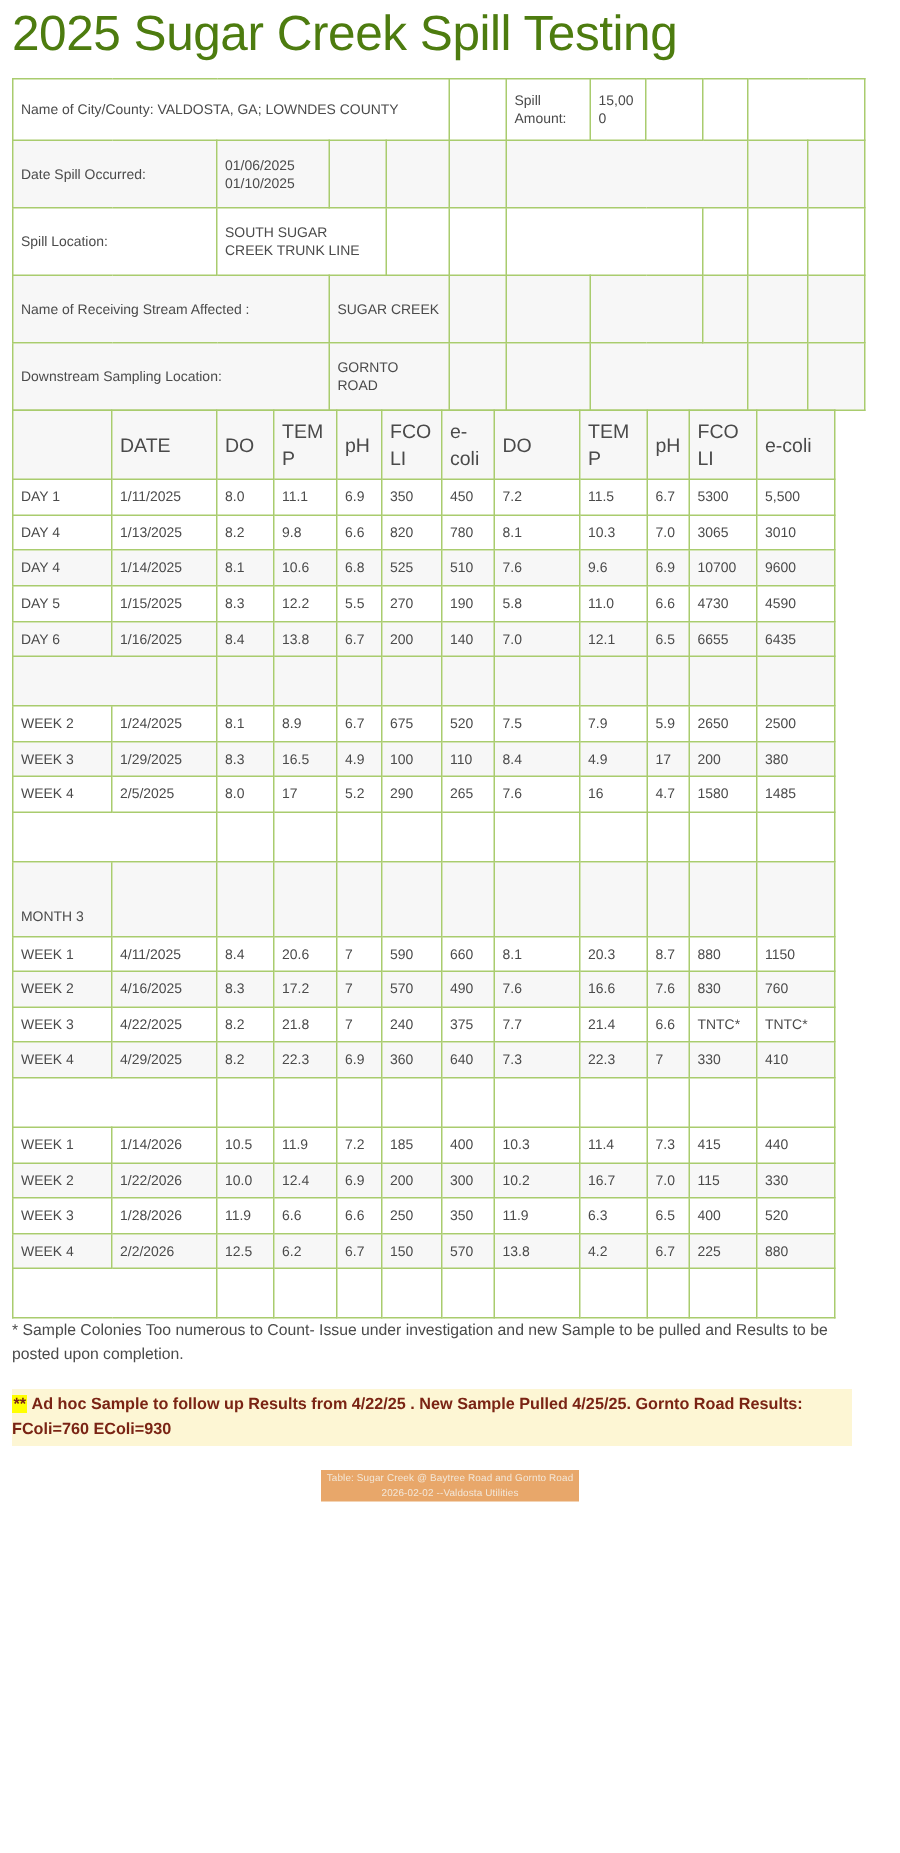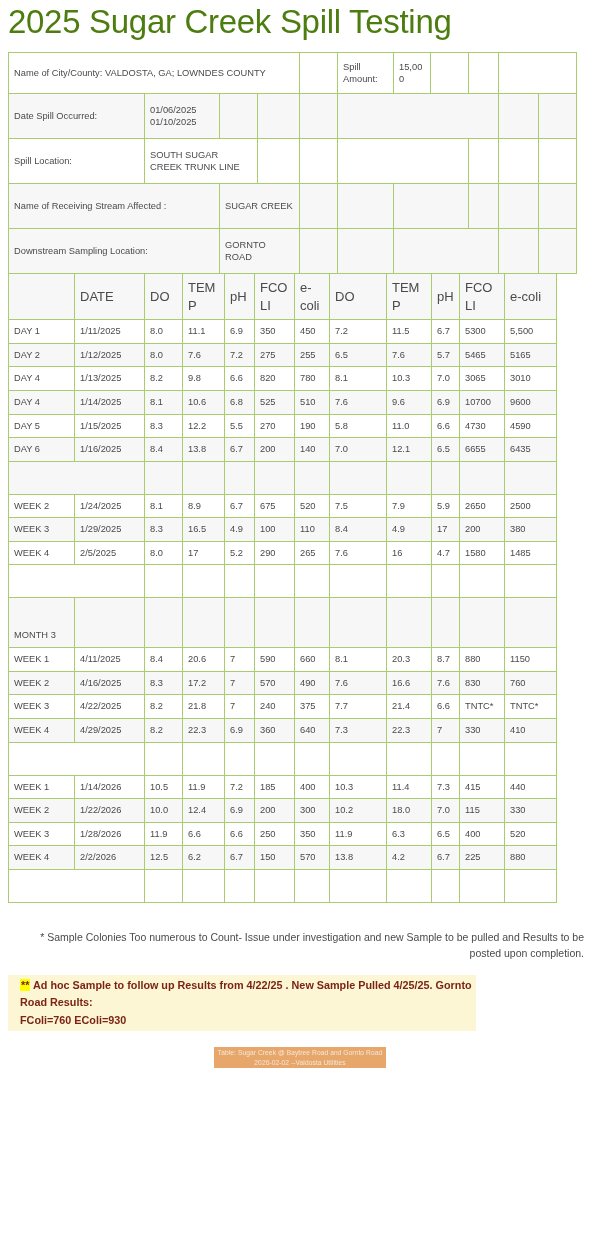--- a/index.html
+++ b/index.html
@@ -47,37 +47,35 @@
   tr.alt td { background: #f7f7f7; }
   td.tall  { height: 30px; }
   td.tall2 { height: 34px; }
   td.midrow { height: 24px; }
   td.hdr   { font-size: 13px; margin-left: 36px; }
   .blankrow td { height: 22px; }
   .sectionrow td { height: 38px; vertical-align: bottom; }
   .sectionrow td.lbl { vertical-align: bottom; padding-bottom: 6px; }
 
   .notes {
-    margin-top: 26px;
     font-size: 10.5px;
     line-height: 1.55;
     color: #4a4a4a;
     width: 576px;
-    text-align: right;
   }
   .note-hl {
     margin-top: 14px;
     display: inline-block;
     background: #fdf6d4;
     color: #7a2414;
     font-weight: bold;
     font-size: 10.8px;
     line-height: 1.6;
-    padding: 2px 4px 2px 12px;
-    width: 468px;
+    padding: 2px 4px 2px 0;
+    width: 560px;
     box-sizing: border-box;
   }
   .star-hl {
     background: #ffff00;
     color: #7a2414;
     padding: 0 1px;
   }
   .caption-wrap {
     margin-top: 16px;
     text-align: center;
@@ -208,34 +206,20 @@
           <td>11.1</td>
           <td>6.9</td>
           <td>350</td>
           <td>450</td>
           <td>7.2</td>
           <td>11.5</td>
           <td>6.7</td>
           <td>5300</td>
           <td>5,500</td>
         </tr>
-        <tr class="alt">
-          <td>DAY 2</td>
-          <td>1/12/2025</td>
-          <td>8.0</td>
-          <td>7.6</td>
-          <td>7.2</td>
-          <td>275</td>
-          <td>255</td>
-          <td>6.5</td>
-          <td>7.6</td>
-          <td>5.7</td>
-          <td>5465</td>
-          <td>5165</td>
-        </tr>
         <tr>
           <td>DAY 4</td>
           <td>1/13/2025</td>
           <td>8.2</td>
           <td>9.8</td>
           <td>6.6</td>
           <td>820</td>
           <td>780</td>
           <td>8.1</td>
           <td>10.3</td>
@@ -452,21 +436,21 @@
         </tr>
         <tr class="alt">
           <td>WEEK 2</td>
           <td>1/22/2026</td>
           <td>10.0</td>
           <td>12.4</td>
           <td>6.9</td>
           <td>200</td>
           <td>300</td>
           <td>10.2</td>
-          <td>18.0</td>
+          <td>16.7</td>
           <td>7.0</td>
           <td>115</td>
           <td>330</td>
         </tr>
         <tr>
           <td>WEEK 3</td>
           <td>1/28/2026</td>
           <td>11.9</td>
           <td>6.6</td>
           <td>6.6</td>

